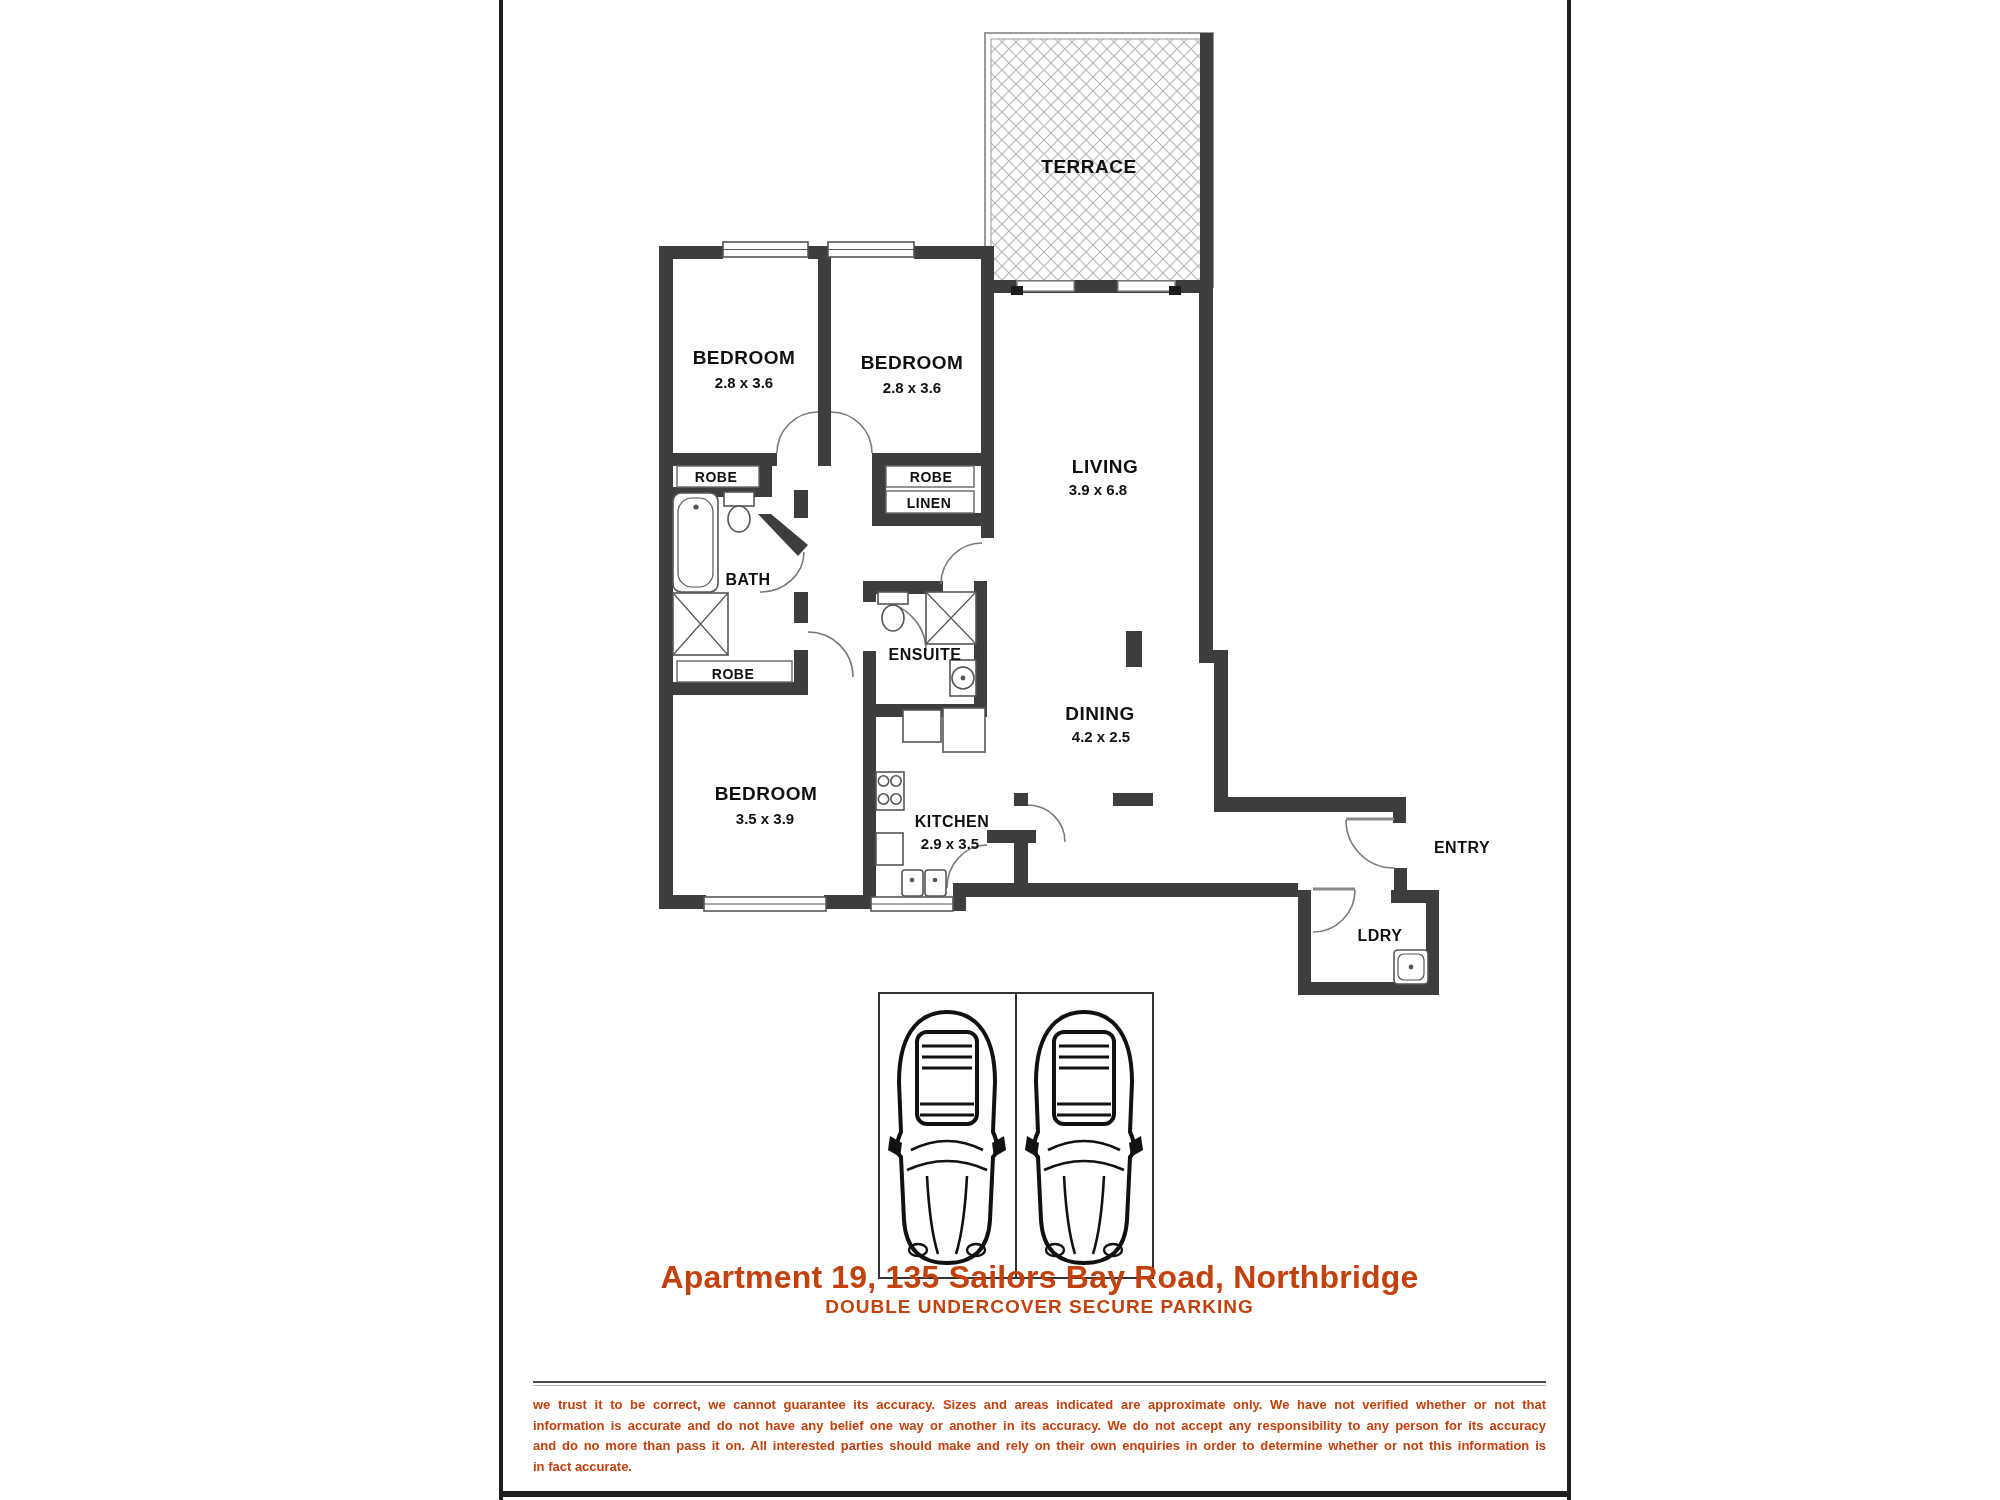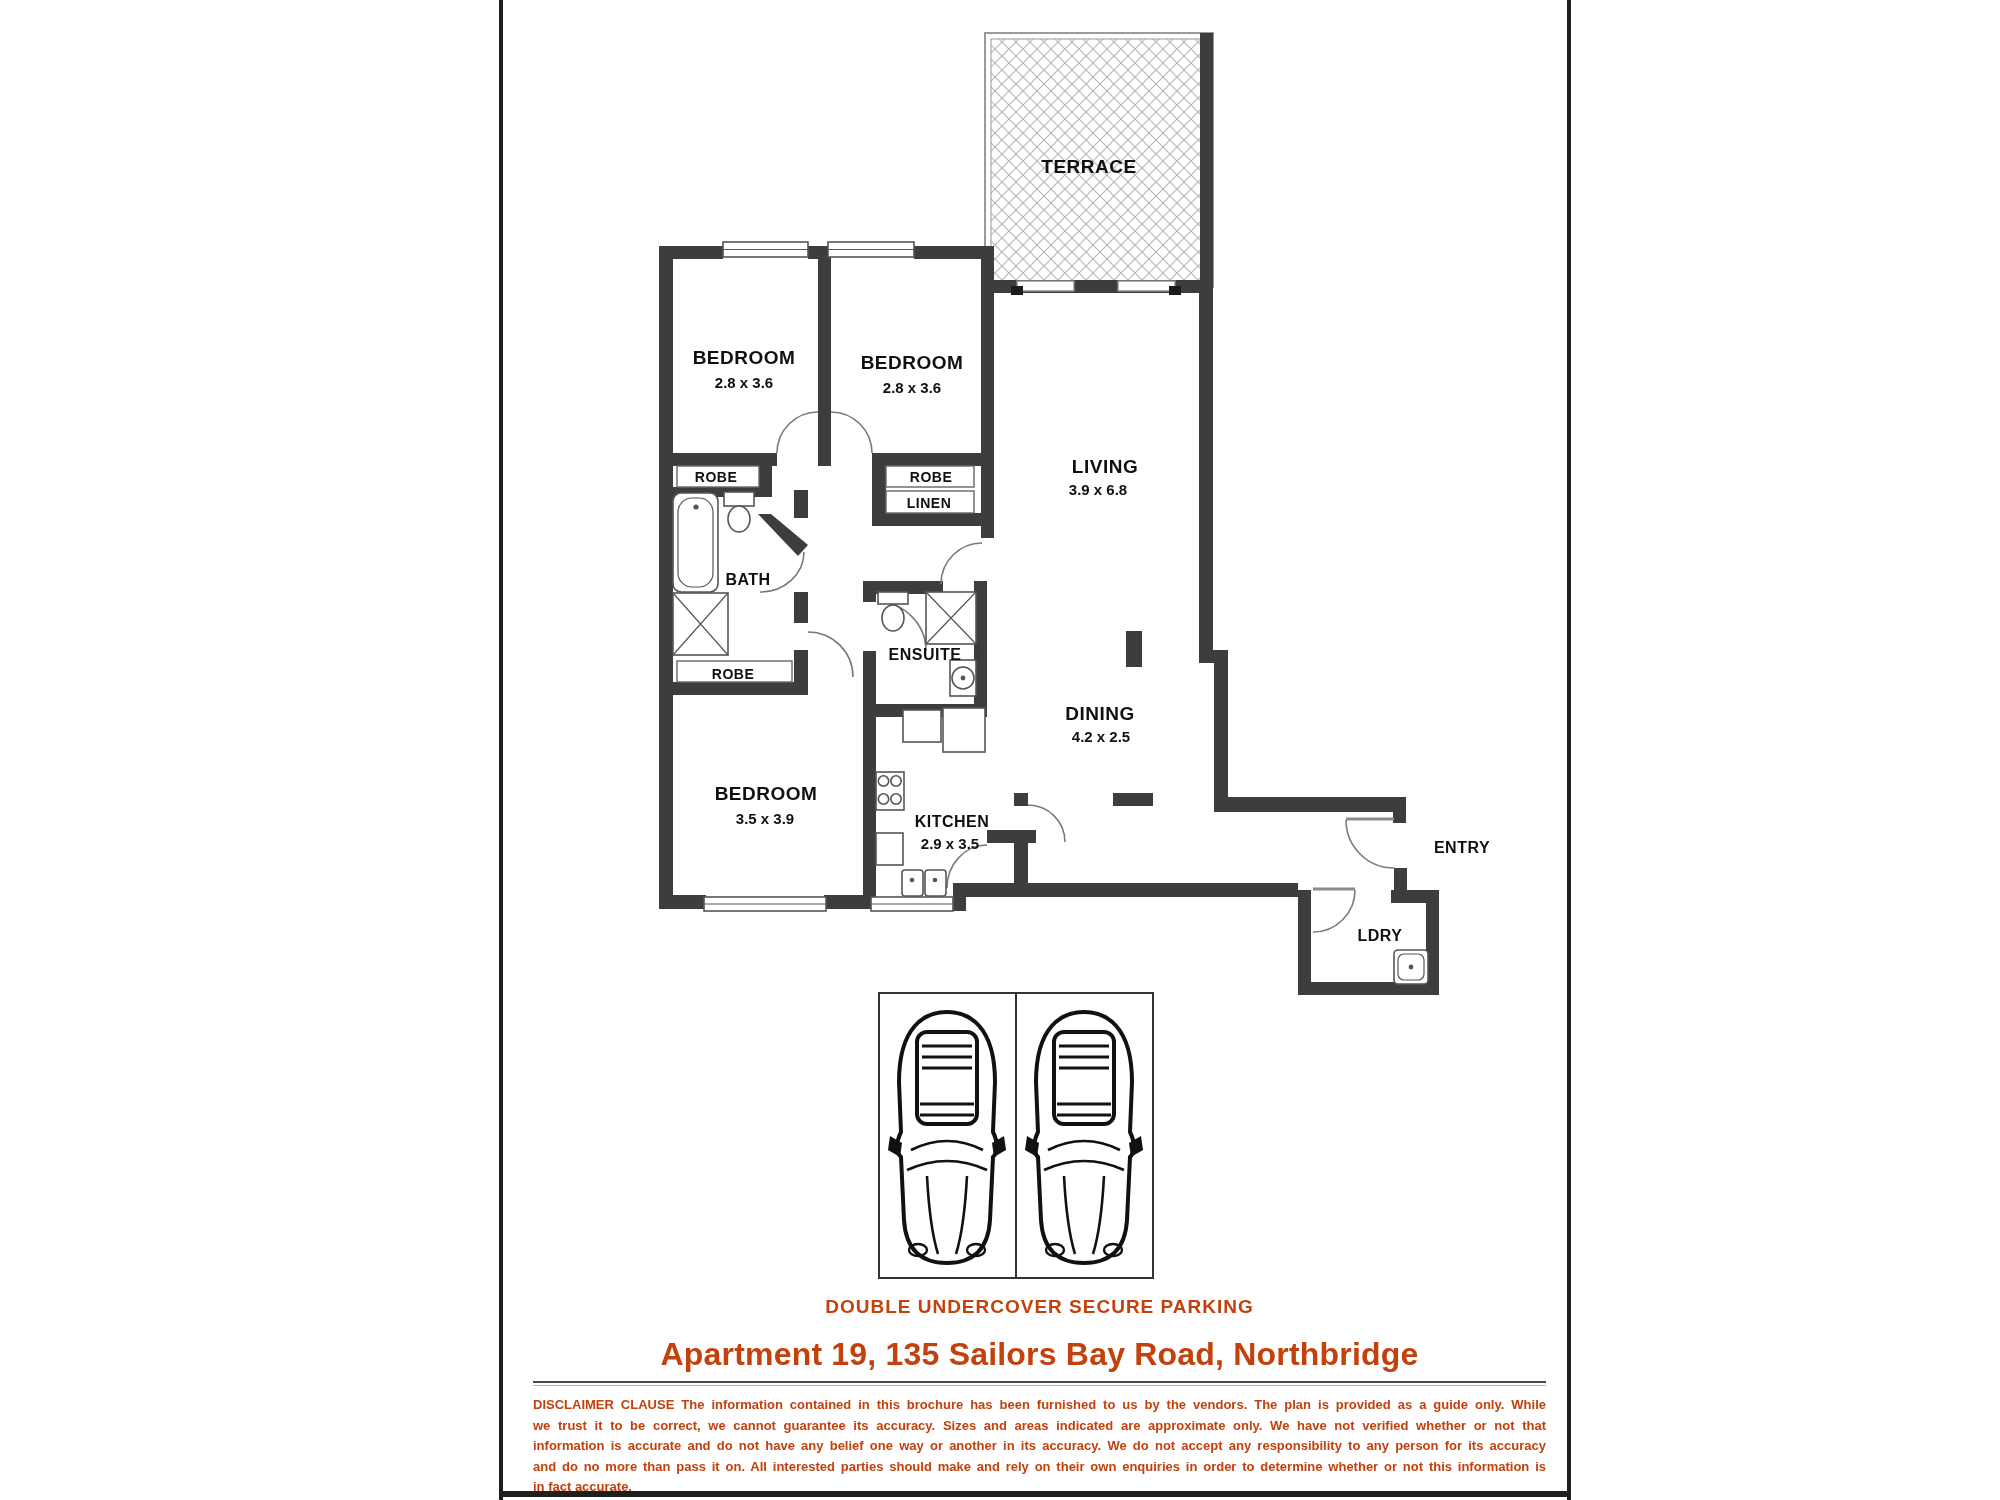--- a/index.html
+++ b/index.html
@@ -6,21 +6,21 @@
   #canvas{position:relative;width:2000px;height:1500px;background:#ffffff;overflow:hidden;
           font-family:"Liberation Sans", sans-serif;margin-left:36px;}
   .page-border{position:absolute;background:#1f1f1f;}
   svg text{fill:#101010;font-family:"Liberation Sans","DejaVu Sans",sans-serif;font-weight:800;}
   text.room{font-size:19px;letter-spacing:0.5px;}
   text.dims{font-size:15px;}
   text.small{font-size:14px;letter-spacing:0.5px;}
   text.mid{font-size:16px;letter-spacing:0.5px;}
   .footer-block{position:absolute;left:497px;width:1013px;color:#c2410c;}
   #parking-caption{top:1296px;text-align:center;font-size:19px;font-weight:800;letter-spacing:1px;}
-  #plan-title{top:1336px;text-align:center;font-size:32px;font-weight:800;letter-spacing:0.2px;}
+  #plan-title{top:1259px;text-align:center;font-size:32px;font-weight:800;letter-spacing:0.2px;}
   #divider{top:1381px;height:2px;border-top:2px solid #4a4a4a;border-bottom:1px solid #b5b5b5;}
   #disclaimer{top:1395px;font-size:13px;font-weight:700;line-height:20.6px;}
   .disc-line{text-align:justify;text-align-last:justify;white-space:normal;}
   .disc-line.last{text-align:left;text-align-last:left;}
 </style>
 </head>
 <body>
 
 <div id="canvas">
 
@@ -255,19 +255,18 @@
       <line x1="980" y1="993" x2="980" y2="1278" stroke="#333" stroke-width="2"></line>
       <use href="#car" x="0" y="0" transform="translate(851,1004)"></use>
       <use href="#car" x="0" y="0" transform="translate(988,1004)"></use>
     </g>
   </svg>
 
   <div class="footer-block" id="parking-caption">DOUBLE UNDERCOVER SECURE PARKING</div>
   <div class="footer-block" id="plan-title">Apartment 19, 135 Sailors Bay Road, Northbridge</div>
   <div class="footer-block" id="divider"></div>
   <div class="footer-block" id="disclaimer">
-    <div class="disc-line">DISCLAIMER CLAUSE The information contained in this brochure has been furnished to us by the vendors. The plan is provided as a guide only. While</div>
     <div class="disc-line">we trust it to be correct, we cannot guarantee its accuracy. Sizes and areas indicated are approximate only. We have not verified whether or not that</div>
     <div class="disc-line">information is accurate and do not have any belief one way or another in its accuracy. We do not accept any responsibility to any person for its accuracy</div>
     <div class="disc-line">and do no more than pass it on. All interested parties should make and rely on their own enquiries in order to determine whether or not this information is</div>
     <div class="disc-line last">in fact accurate.</div>
   </div>
 </div>
 
 </body></html>

